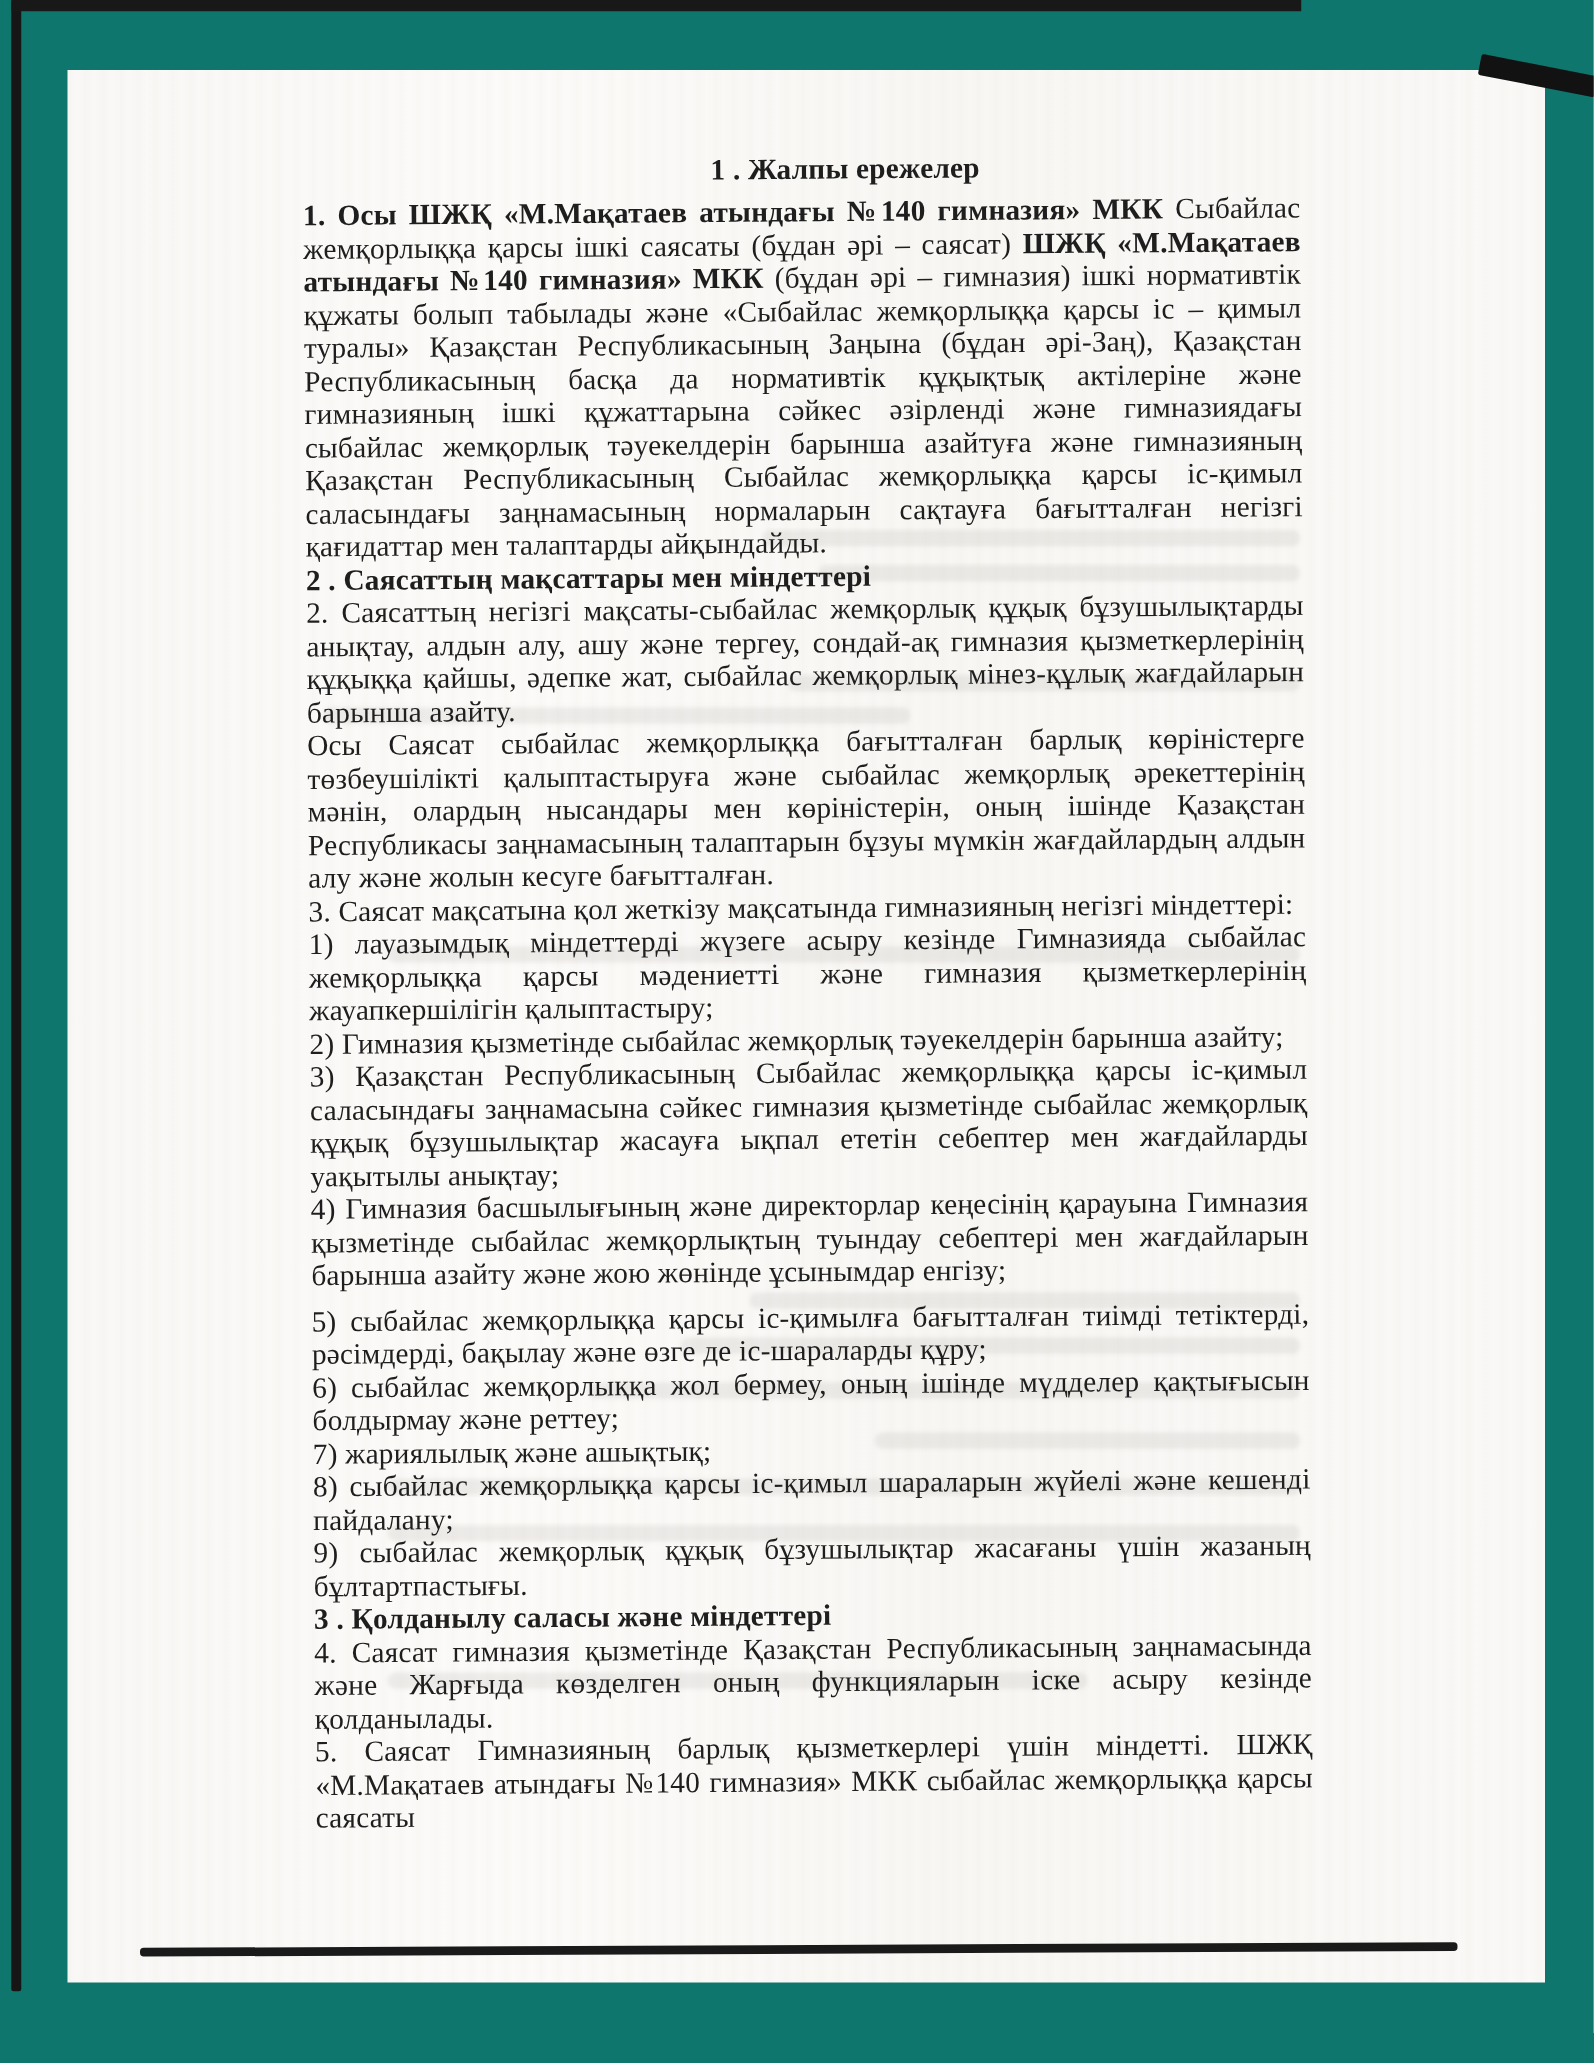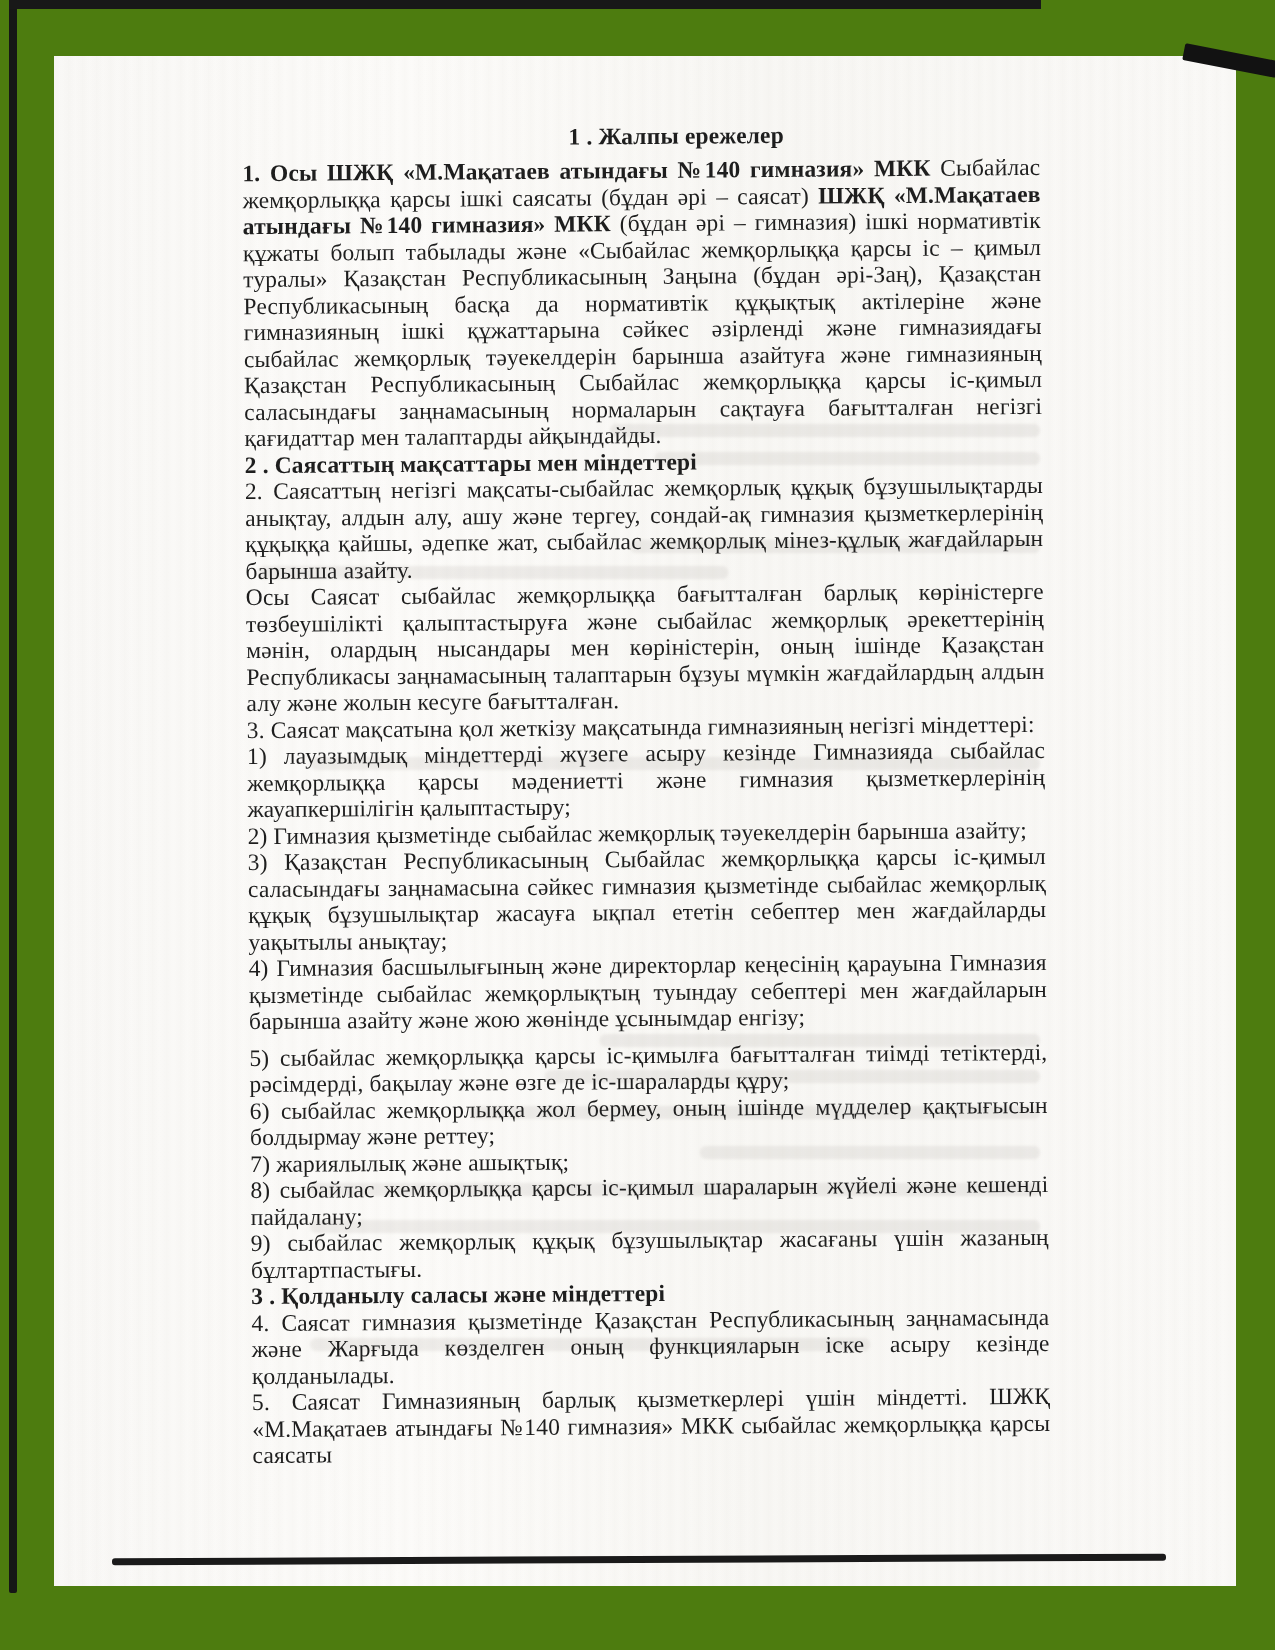--- a/index.html
+++ b/index.html
@@ -1,21 +1,21 @@
 <!DOCTYPE html>
 <html><head>
 <meta charset="utf-8">
 <style>
   html,body{margin:0;padding:0;}
   body{
     width:1275px;height:1650px;position:relative;background:#ffffff;
     font-family:"Liberation Serif","DejaVu Serif",serif;
     overflow:hidden;
   }
-  .page{position:absolute;inset:0;background:#4d7c0f;overflow:hidden;}
+  .page{position:absolute;inset:0;background:#0f766e;overflow:hidden;}
   
   .photo-area{
     position:absolute;left:54px;top:56px;width:1182px;height:1530px;
     background:
       repeating-linear-gradient(90deg, rgba(190,184,172,0.05) 0px, rgba(255,255,255,0) 7px, rgba(196,190,178,0.04) 14px),
       linear-gradient(90deg,#f9f8f6 0%,#fcfbf9 30%,#f8f7f4 60%,#faf9f7 100%);
   }
   
   .edge-left{position:absolute;left:9px;top:0;width:8px;height:1593px;background:#161616;border-radius:2px;}
   .edge-top{position:absolute;left:9px;top:0;width:1032px;height:9px;background:#181818;}

